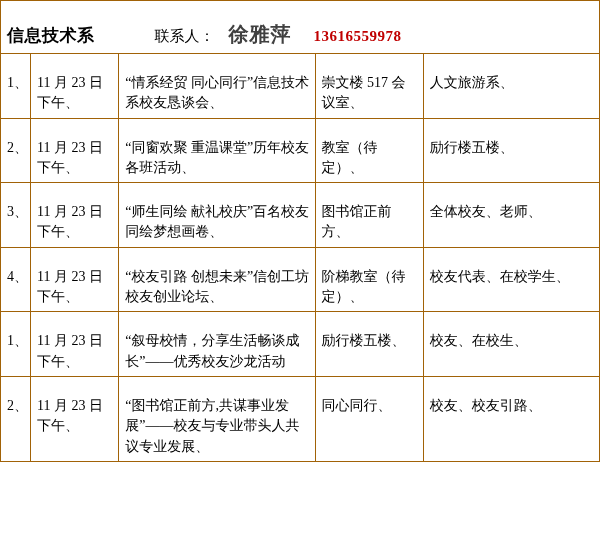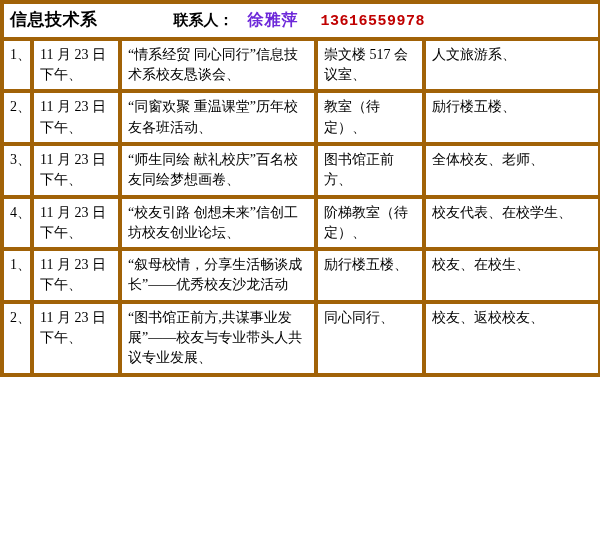--- a/index.html
+++ b/index.html
@@ -19,23 +19,23 @@
     height: 554px;
     box-sizing: border-box;
     position: relative;
   }
   table.doc {
     border-collapse: collapse;
     width: 600px;
     table-layout: fixed;
   }
   table.doc td {
-    border: 4px solid #a16207;
+    border: 1px solid #a16207;
     vertical-align: top;
-    padding: 4px 5px 4px 6px;
+    padding: 19px 5px 4px 6px;
     font-size: 14px;
     line-height: 1.45;
     word-break: break-all;
   }
   
   col.c-idx { width: 30px; }
   col.c-date { width: 88px; }
   col.c-title { width: 196px; }
   col.c-place { width: 108px; }
   col.c-who { width: 176px; }
@@ -52,34 +52,34 @@
     font-family: "Liberation Sans", "DejaVu Sans", sans-serif;
     font-weight: bold;
     font-size: 17px;
     letter-spacing: 0.5px;
   }
   .dept-name.indent {
     padding-left: 18px;
   }
   .contact-label {
     font-family: "Liberation Sans", "DejaVu Sans", sans-serif;
-    font-weight: bold;
+    font-weight: normal;
     font-size: 15px;
-    margin-left: 76px;
+    margin-left: 60px;
   }
   .contact-name {
     font-family: "Liberation Sans", "DejaVu Sans", sans-serif;
     font-weight: bold;
-    font-size: 16px;
-    color: #6d28d9;
+    font-size: 20px;
+    color: #404040;
     margin-left: 14px;
     letter-spacing: 1px;
   }
   .contact-phone {
-    font-family: Liberation Mono, monospace;
+    font-family: Liberation Serif, serif;
     font-weight: bold;
     font-size: 15px;
     color: #c00000;
     margin-left: 22px;
     letter-spacing: 0.5px;
   }
   .idx {
     font-size: 14px;
     padding-left: 4px;
   }
@@ -152,17 +152,17 @@
         <td>“叙母校情，分享生活畅谈成长”——优秀校友沙龙活动</td>
         <td class="cell-center-v">励行楼五楼、</td>
         <td class="cell-center-v">校友、在校生、</td>
       </tr>
 
       <tr>
         <td class="idx">2、</td>
         <td>11 月 23 日下午、</td>
         <td>“图书馆正前方,共谋事业发展”——校友与专业带头人共议专业发展、</td>
         <td class="cell-center-v">同心同行、</td>
-        <td class="cell-center-v">校友、返校校友、</td>
+        <td class="cell-center-v">校友、校友引路、</td>
       </tr>
     </tbody>
   </table>
 </div>
 
 </body></html>

